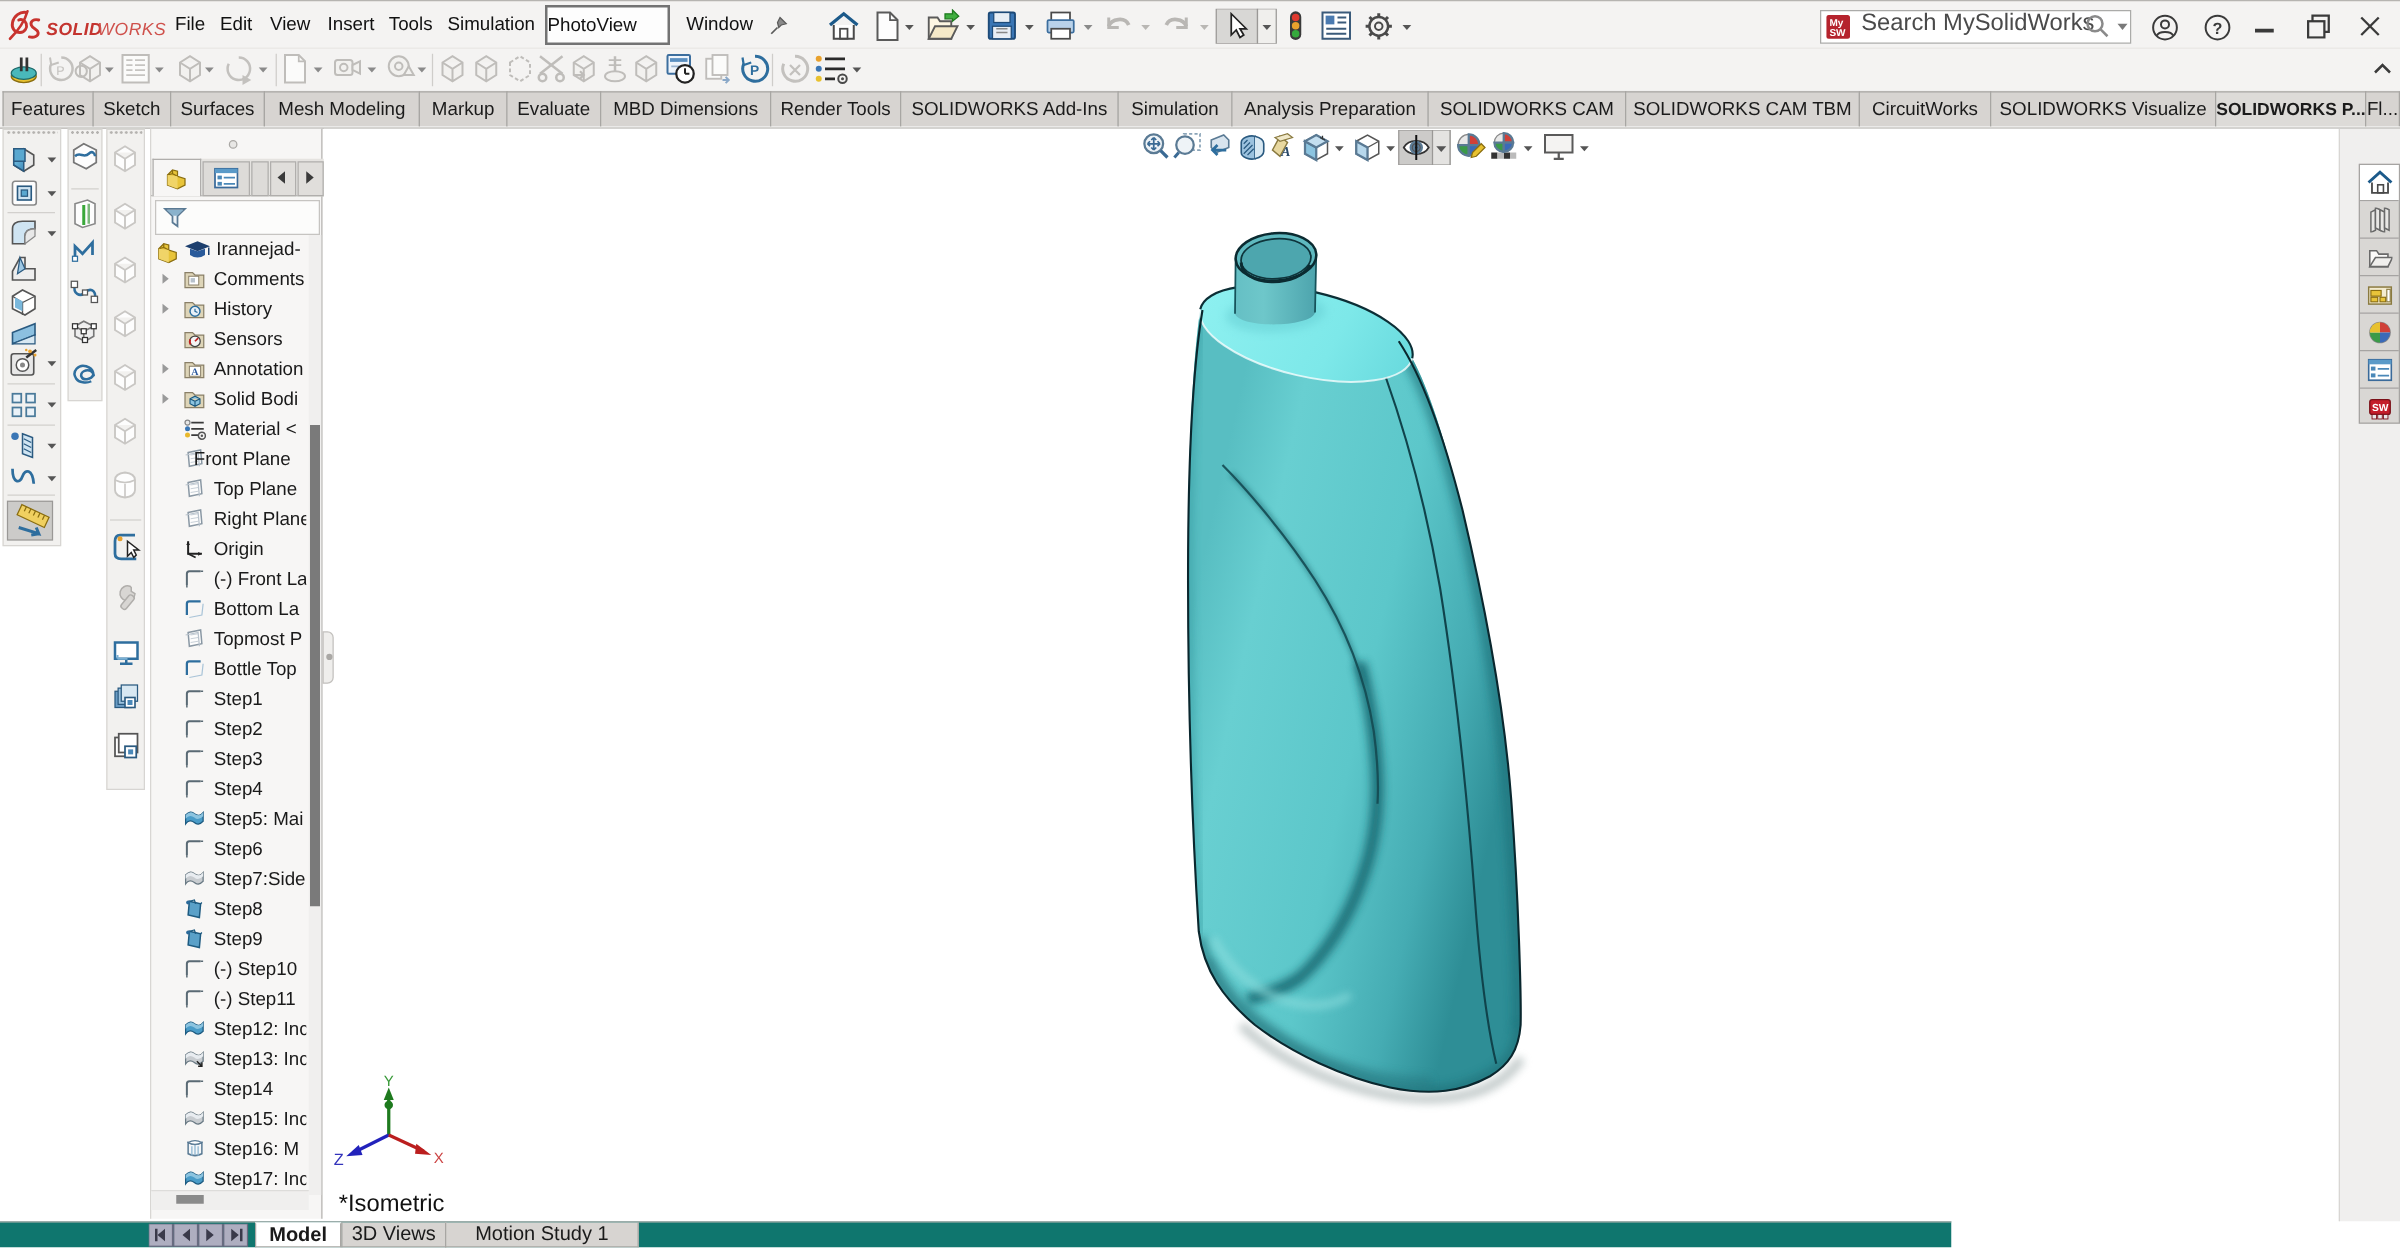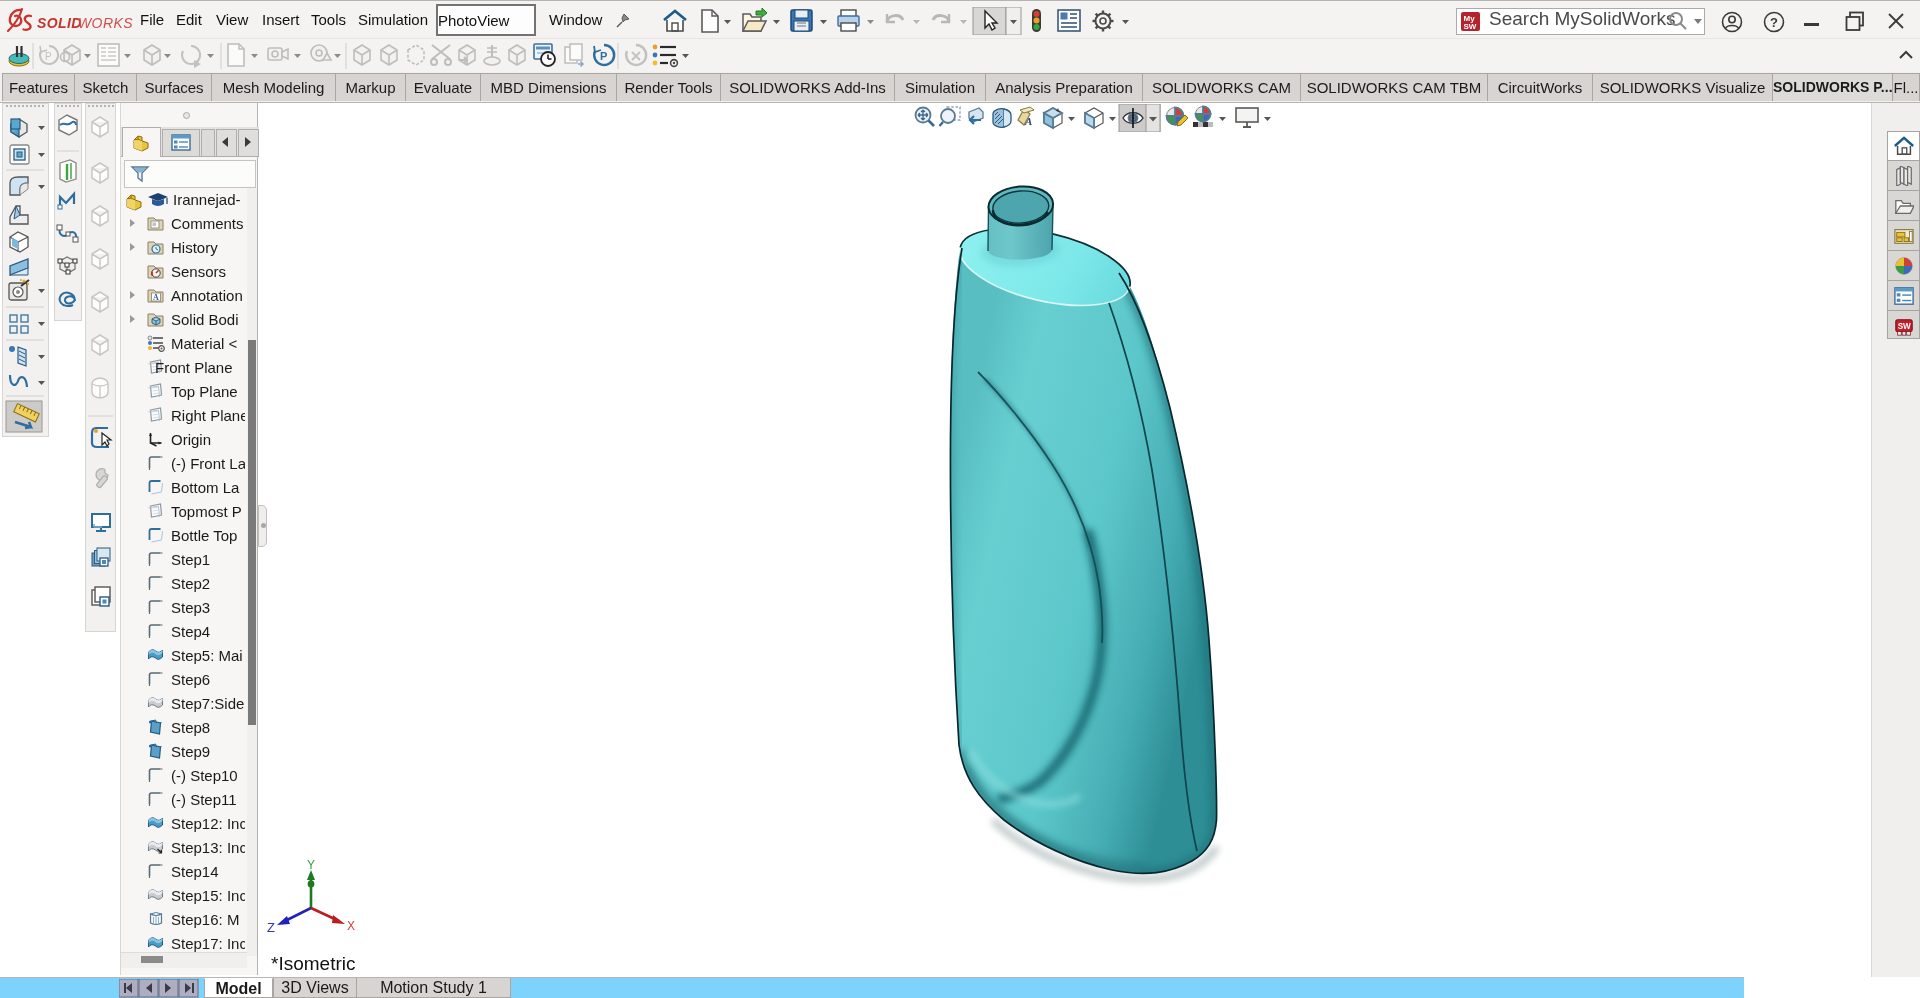--- a/index.html
+++ b/index.html
@@ -19,21 +19,21 @@
 .grip{position:absolute;height:4px;background-image:radial-gradient(circle,#b5b3b0 1px,transparent 1.2px);background-size:4px 4px;background-position:0 0}
 
 #treepanel{position:absolute;left:120px;top:103px;width:138px;height:872px;background:#f7f6f5;border-right:1px solid #b5b3b0;border-left:1px solid #d8d6d3}
 .trow{position:absolute;left:0;width:124px;height:24px;overflow:hidden;white-space:nowrap;font-size:15px;color:#1a1a1a}
 .trow .lbl{position:absolute;left:52px;top:3px}
 .trow svg{position:absolute;left:26px;top:3px}
 .exp{position:absolute;left:9px;top:7px;width:0;height:0;border-left:5px solid #9a9a9a;border-top:4px solid transparent;border-bottom:4px solid transparent}
 
 #viewport{position:absolute;left:259px;top:103px;width:1612px;height:874px;background:#fff}
 
-#bottombar{position:absolute;left:0;top:977px;width:1744px;height:21px;background:#7dd3fc;border-top:1px solid #b7b5b2}
+#bottombar{position:absolute;left:0;top:977px;width:1561px;height:21px;background:#0f766e;border-top:1px solid #b7b5b2}
 .btab{position:absolute;top:0;height:20px;background:#d7d4d1;border:1px solid #a8a6a3;border-top:none;font-size:16px;text-align:center;line-height:19px}
 
 #taskpane{position:absolute;left:1887px;top:131px;width:33px;height:208px;background:#d9d7d4;border:1px solid #a6a4a2}
 .tpcell{position:absolute;left:0;width:31px;height:29px;border-bottom:1px solid #a6a4a2;display:flex;align-items:center;justify-content:center}
 </style>
 </head>
 <body>
 
 <div id="titlebar">
 

